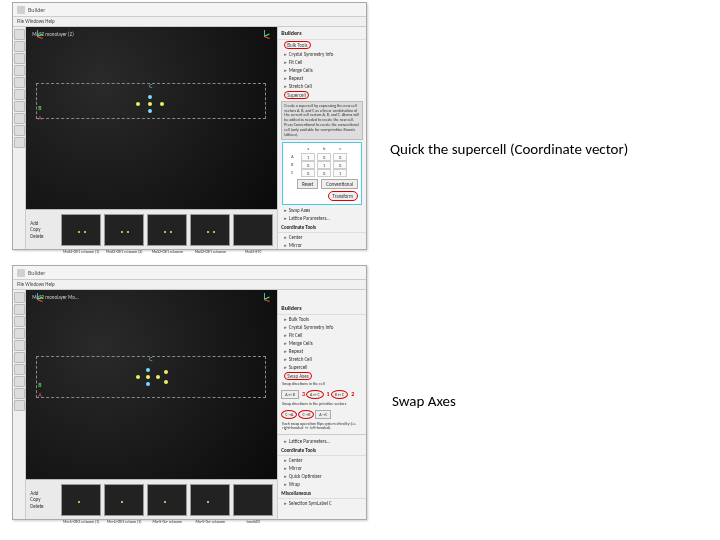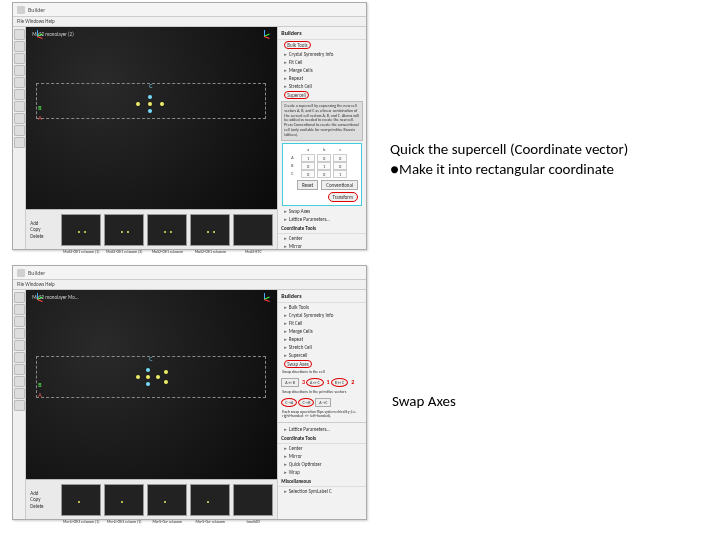--- a/index.html
+++ b/index.html
@@ -114,20 +114,21 @@
   .thumb-lbl { position:absolute; bottom:-9px; left:0; right:0; font-size:4px; color:#333; text-align:center; white-space:nowrap; overflow:hidden; }
   .right-panel {
     width: 108px;
     background: #f2f2f2;
     border-left: 1px solid #ccc;
     font-size: 5px;
     color: #333;
     overflow: hidden;
     display: flex;
     flex-direction: column;
+    justify-content: center;
   }
   .section-hdr { font-size:6px; font-weight:bold; padding:2px 3px; color:#222; border-bottom:1px solid #ddd; }
   .section-item { padding:1px 6px; font-size:5px; color:#444; }
   .arrow-item { padding:1px 6px; display:flex; align-items:center; gap:2px; }
   .arrow-item::before { content:"▸"; font-size:5px; color:#666; }
   .highlight { border:1px solid #d00; border-radius:6px; padding:0 2px; display:inline-block; }
   .desc-box {
     margin: 1px 3px; padding: 2px;
     background: #ddd;
     border: 1px solid #bbb;
@@ -456,17 +457,16 @@
       <div class="section-hdr" style="font-size:5px">Miscellaneous</div>
       <div class="arrow-item">
           <span>Selection SymLabel C</span>
         </div>
     </div>
   </div>
 </div>
 
 <div class="annotation ann-1">
   <div class="ann-title">Quick the supercell (Coordinate vector)</div>
-  <div>●Make it into rectangular coordinate</div>
 </div>
 <div class="annotation ann-2">
   <div class="ann-title">Swap Axes</div>
 </div>
 
 </body></html>

